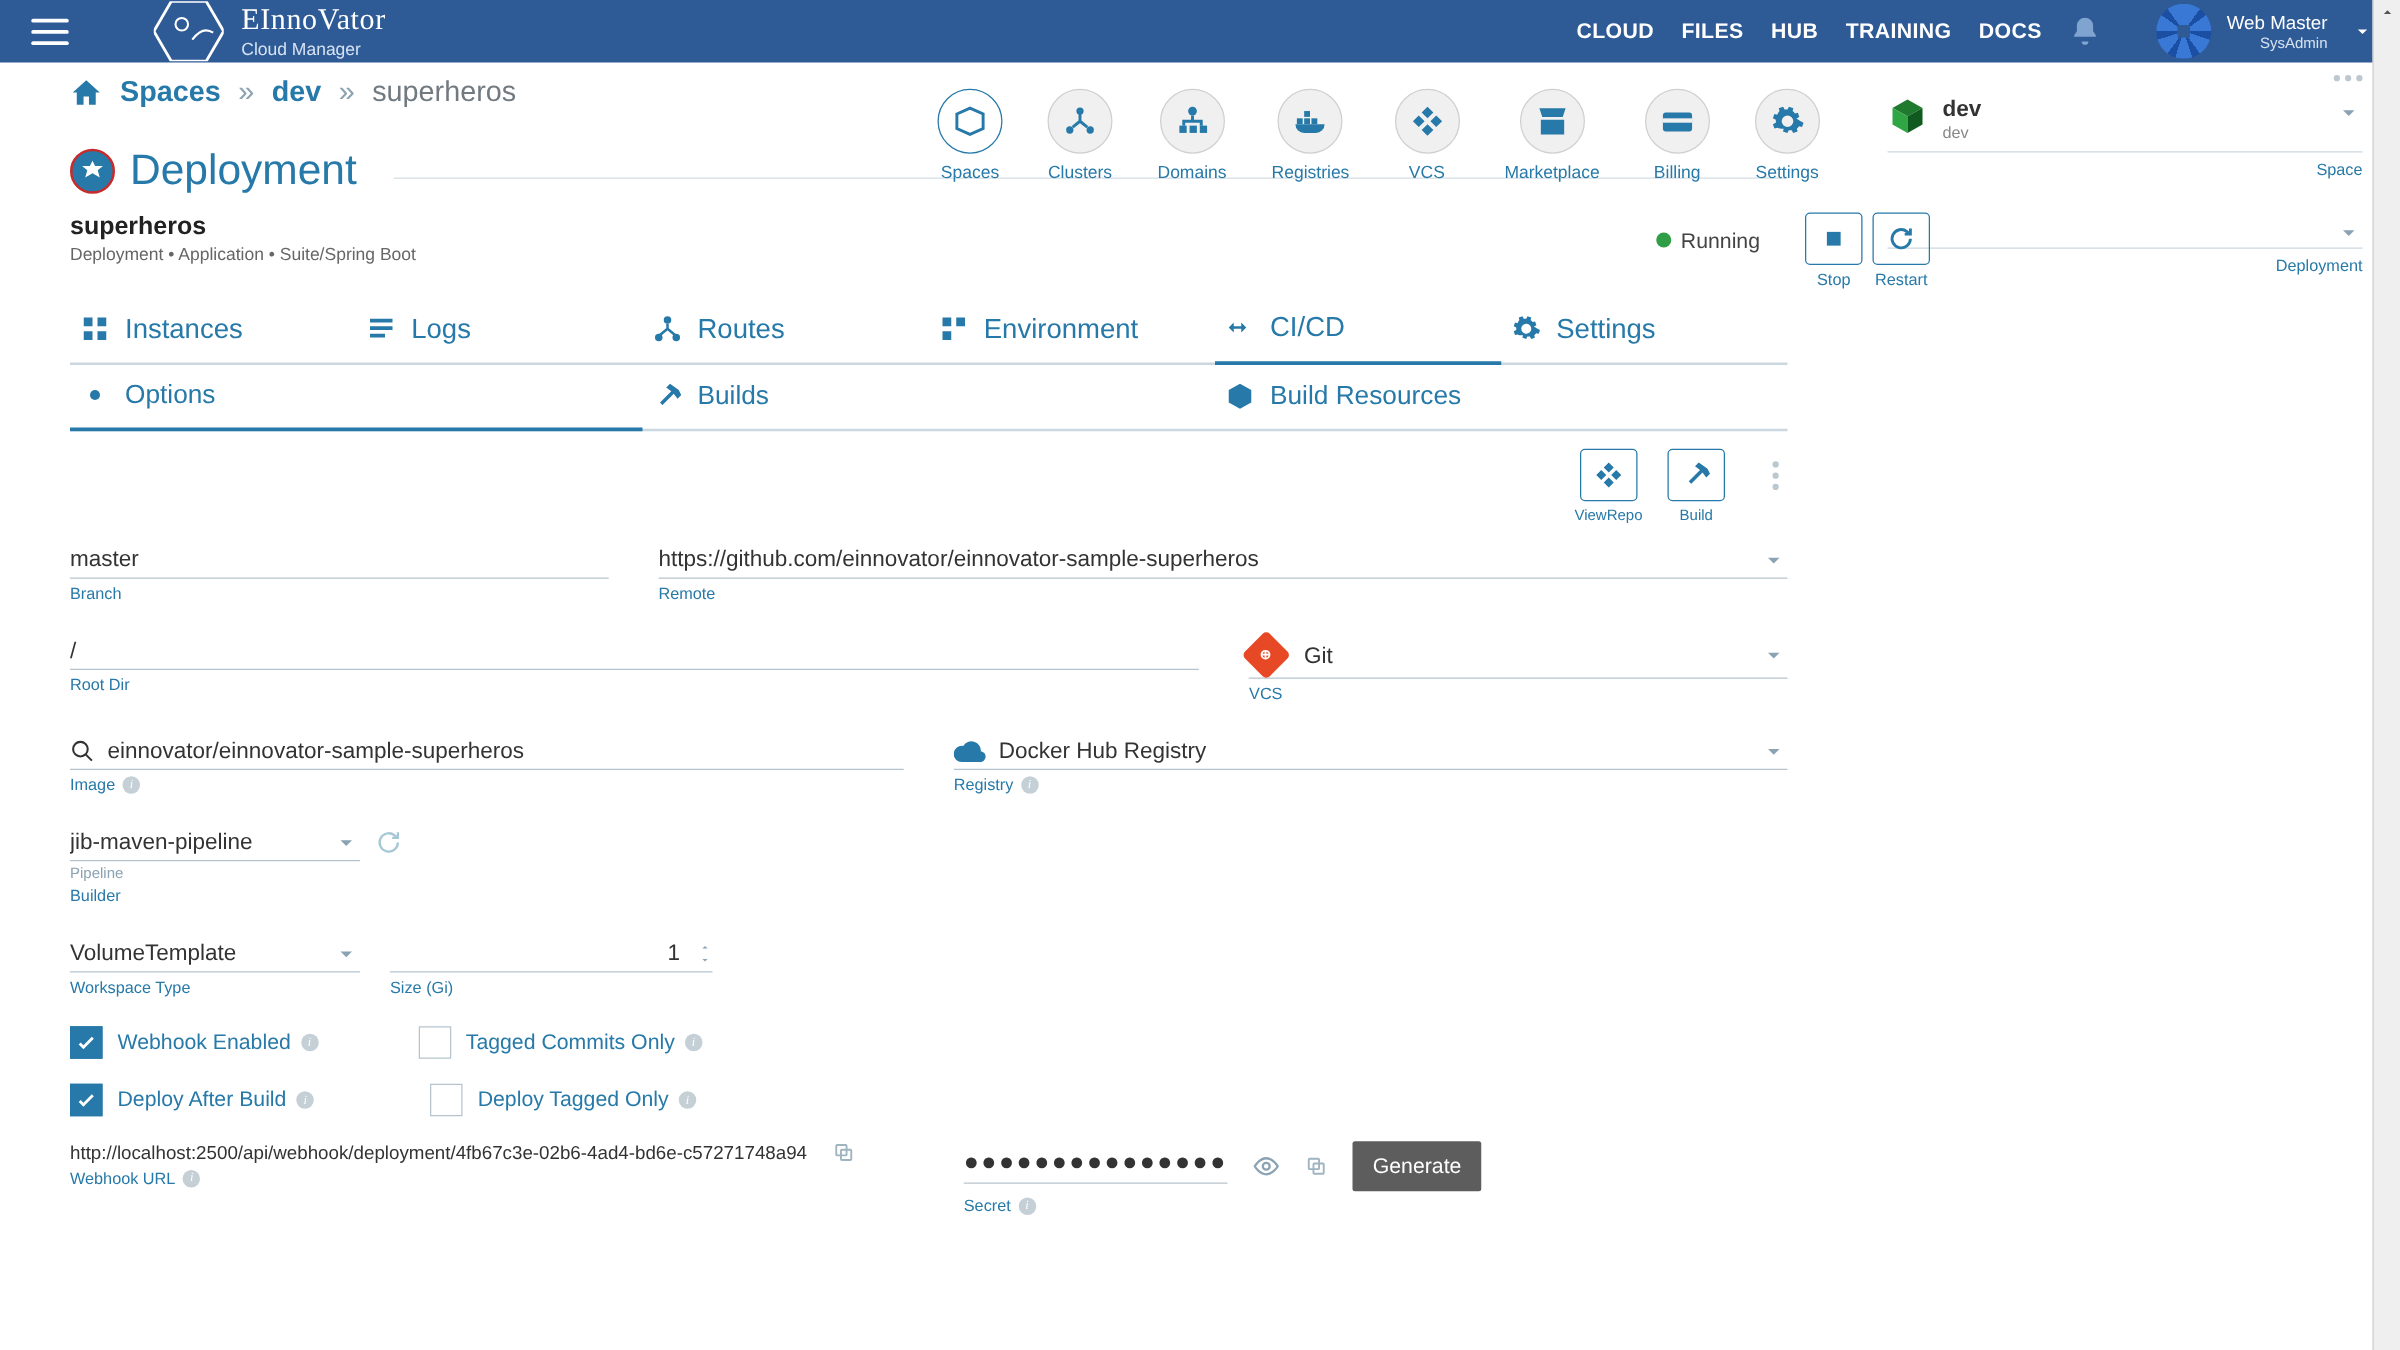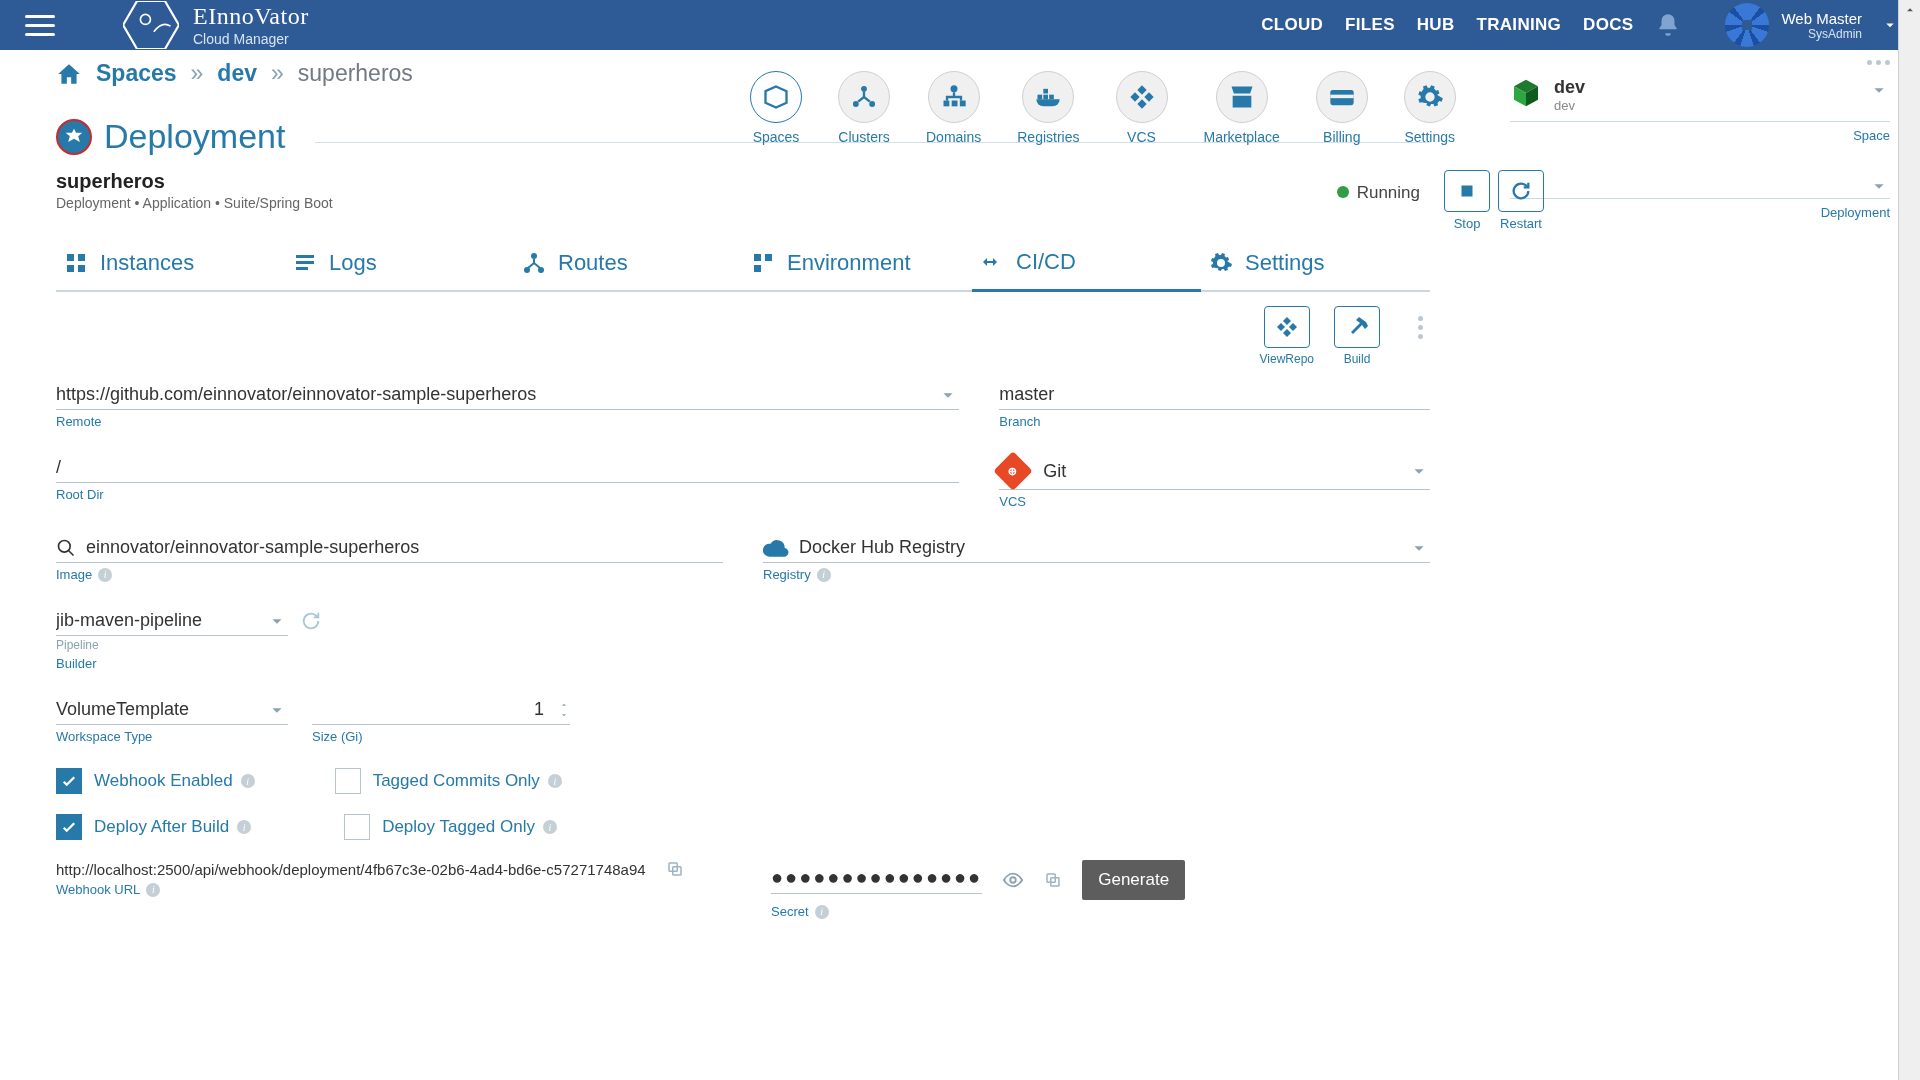--- a/index.html
+++ b/index.html
@@ -66,21 +66,21 @@
 .ring-badge svg { width: 20px; height:20px; color:#fff; }
 .deploy-title { font-size: 34px; color:#2679a8; margin-right: 18px; }
 .deploy-hr { flex:1; height:1px; background:#d3dee5; position: relative; top: 6px;}
 
 .deploy-sub { margin-top: 14px; }
 .deploy-name { font-size: 20px; font-weight: 600; color:#222; }
 .deploy-meta { font-size: 14px; color:#666; margin-top: 2px;}
 
 
 .deploy-status-row {
-  position: absolute; top: 183px; right: 500px; display:flex; align-items:center; gap: 16px;
+  position: absolute; top: 183px; right: 512px; display:flex; align-items:center; gap: 16px;
 }
 .status-dot { width: 12px; height:12px; border-radius:50%; background:#2f9e44; display:inline-block; margin-right:8px;}
 .status-text { font-size: 17px; color:#444;}
 
 .square-actions { position:absolute; top: 170px; right: 376px; display:flex; gap:8px;}
 .square-btn {
   display:flex; flex-direction:column; align-items:center; gap:4px; cursor:pointer;
 }
 .square-btn .box {
   width: 46px; height: 42px; border:1.6px solid #2679a8; border-radius:4px; display:flex; align-items:center; justify-content:center;
@@ -291,20 +291,40 @@
           <span>CI/CD</span>
         </div>
       <div class="tab">
           <svg viewBox="0 0 24 24" fill="currentColor">
             <path d="M12 8a4 4 0 1 0 0 8 4 4 0 0 0 0-8zm9 4l2 1-1 3-2-.5a8 8 0 0 1-1.6 1.6l.5 2-3 1-1-2h-2l-1 2-3-1 .5-2A8 8 0 0 1 5 16.5L3 17l-1-3 2-1v-2l-2-1 1-3 2 .5A8 8 0 0 1 6.5 5L6 3l3-1 1 2h2l1-2 3 1-.5 2a8 8 0 0 1 1.6 1.6l2-.5 1 3-2 1z"></path>
           </svg>
           <span>Settings</span>
         </div>
     </div>
 
+    <div class="tabs2">
+      <div class="tab active">
+          <svg viewBox="0 0 24 24" fill="currentColor">
+            <path d="M12 8a4 4 0 1 0 0 8 4 4 0 0 0 0-8z"></path>
+          </svg>
+          <span>Options</span>
+        </div>
+      <div class="tab">
+          <svg viewBox="0 0 24 24" fill="currentColor">
+            <path d="M21 7l-7-5-3 3 4 3-9 9 2 2 9-9 3 4 3-3z"></path>
+          </svg>
+          <span>Builds</span>
+        </div>
+      <div class="tab">
+          <svg viewBox="0 0 24 24" fill="currentColor">
+            <path d="M12 2l9 5v10l-9 5-9-5V7z"></path>
+          </svg>
+          <span>Build Resources</span>
+        </div>
+    </div>
 
     <div class="action-row">
       <div class="action-btn">
         <div class="box">
             <svg viewBox="0 0 24 24" fill="currentColor">
               <path d="M12 2l4 4-4 4-4-4zM2 12l4-4 4 4-4 4zM12 22l-4-4 4-4 4 4zM22 12l-4 4-4-4 4-4z"></path>
             </svg>
           </div>
         <div class="lbl">ViewRepo</div>
       </div>
@@ -318,36 +338,36 @@
       </div>
       <div class="kebab">
           <span></span>
           <span></span>
           <span></span>
         </div>
     </div>
 
     <div class="form-area">
       <div class="form-row">
+        <div class="field" style="flex:0.62">
+          <div class="field-line">
+              <input value="master" style="">
+            </div>
+          <div class="field-label">Branch</div>
+        </div>
         <div class="field" style="flex:1.3">
           <div class="field-line">
             <input value="https://github.com/einnovator/einnovator-sample-superheros" style="">
             <div class="chev">
                 <svg viewBox="0 0 24 24" fill="currentColor">
                   <path d="M7 10l5 5 5-5z"></path>
                 </svg>
               </div>
           </div>
           <div class="field-label">Remote</div>
-        </div>
-        <div class="field" style="flex:0.62">
-          <div class="field-line">
-              <input value="master" style="">
-            </div>
-          <div class="field-label">Branch</div>
         </div>
       </div>
 
       <div class="form-row">
         <div class="field" style="flex:1.3">
           <div class="field-line">
               <input value="/" style="">
             </div>
           <div class="field-label">Root Dir</div>
         </div>

